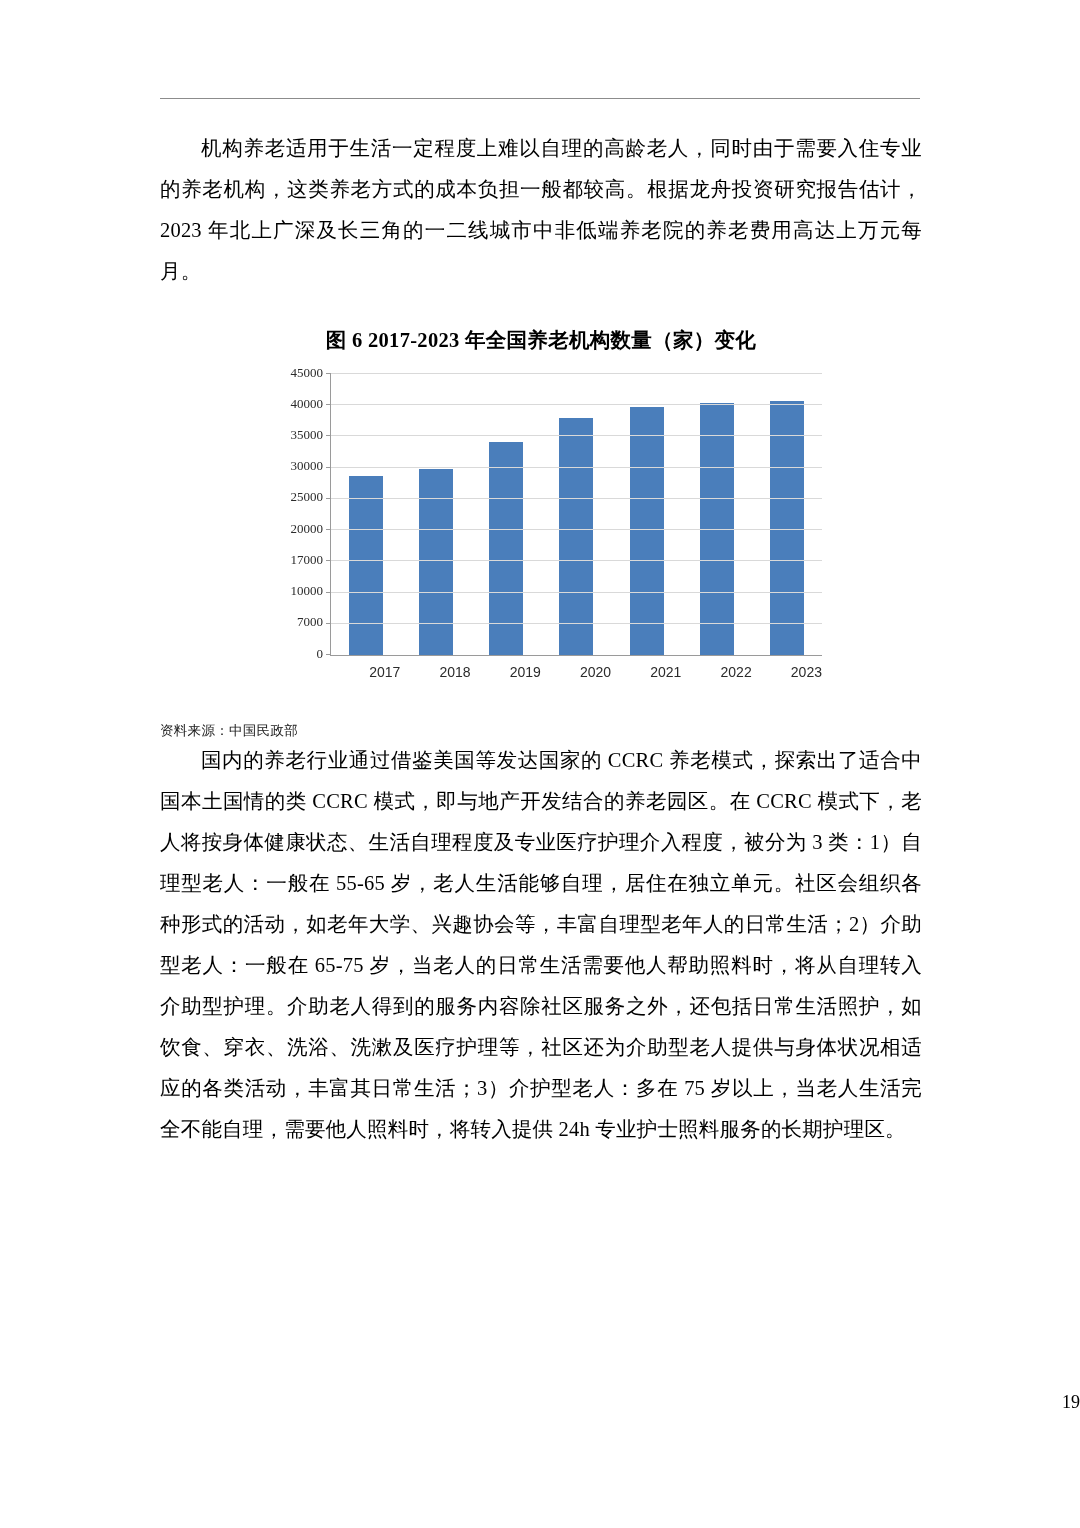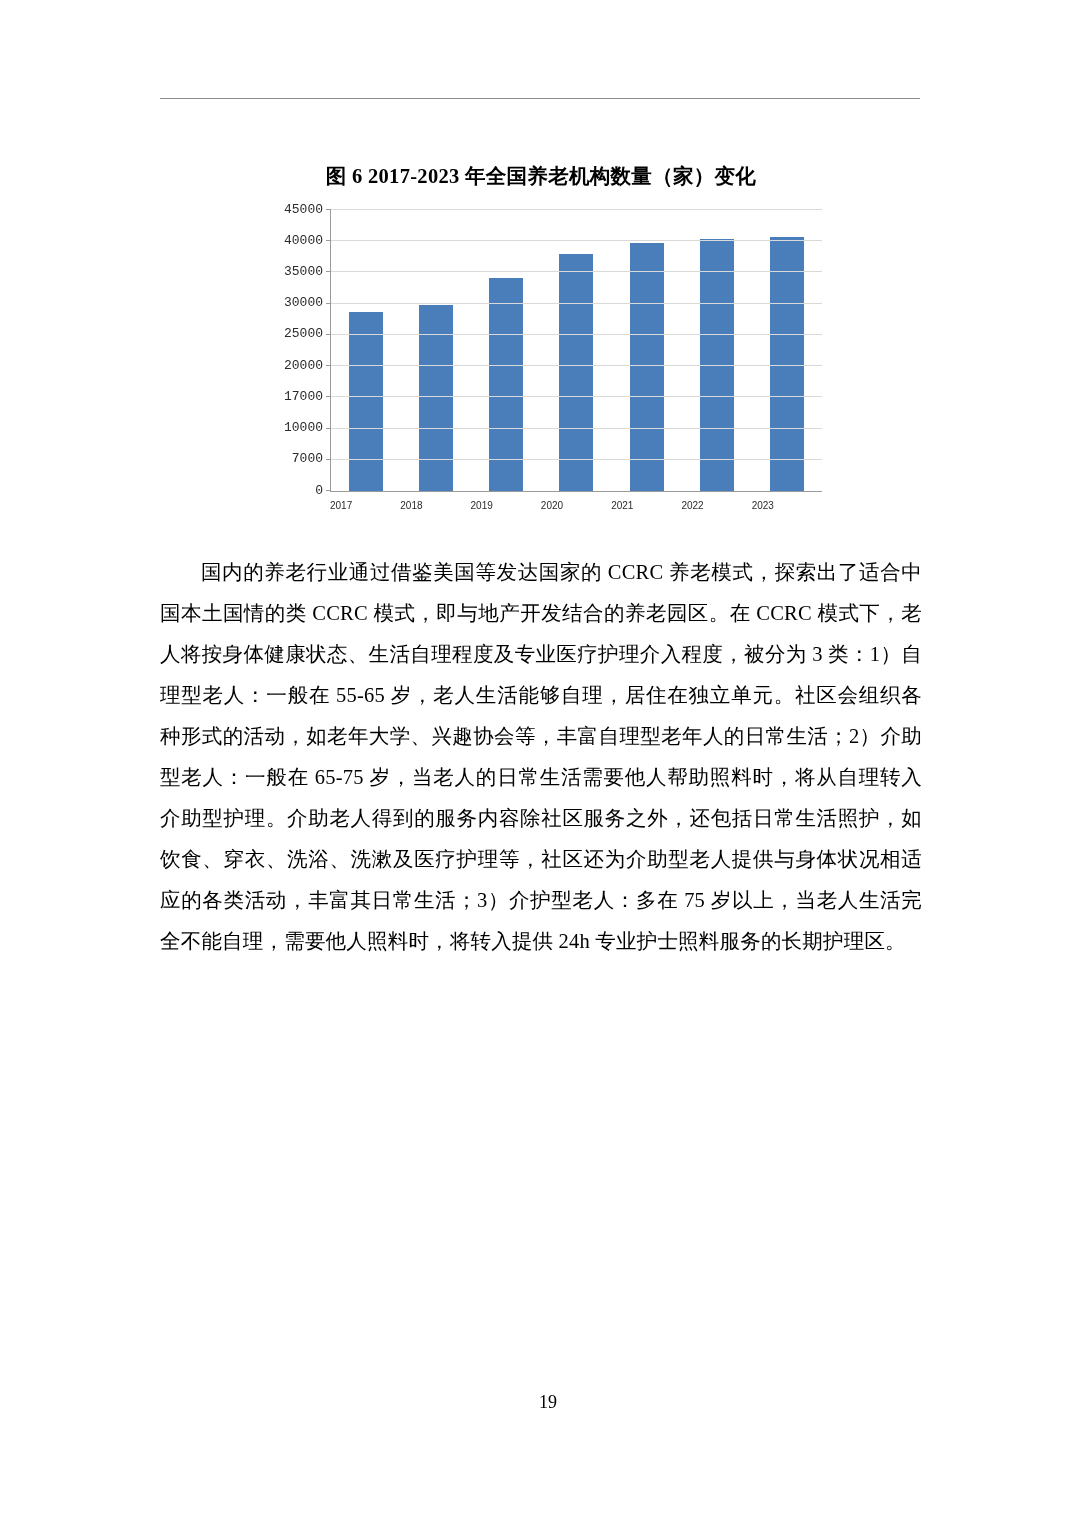--- a/index.html
+++ b/index.html
@@ -92,21 +92,21 @@
     position: absolute;
     left: 0;
     right: 0;
     height: 1px;
     background: #d9d9d9;
   }
   .ytick {
     position: absolute;
     right: calc(100% + 8px);
     transform: translateY(-50%);
-    font-family: Liberation Mono, monospace;
+    font-family: Liberation Serif, serif;
     font-size: 13px;
     color: #2b2b2b;
     white-space: nowrap;
   }
   .ytick-mark {
     position: absolute;
     width: 5px;
     height: 1px;
     background: #9a9a9a;
     left: -5px;
@@ -134,23 +134,23 @@
     position: absolute;
     left: 70px;
     right: 18px;
     bottom: 0;
     height: 26px;
     display: flex;
     justify-content: space-around;
   }
   .xlabel {
     flex: 1 1 0;
-    text-align: left;
+    text-align: right;
     font-family: "Liberation Sans", sans-serif;
-    font-size: 10px;
+    font-size: 14px;
     color: #2b2b2b;
     padding-top: 6px;
   }
   .source {
     margin-top: 6px;
     font-family: "Liberation Sans", sans-serif;
     font-size: 13.5px;
     color: #1a1a1a;
     letter-spacing: 0.3px;
   }
@@ -162,35 +162,36 @@
     letter-spacing: 0.2px;
   }
   .par2 {
     margin-top: 8px;
   }
   .page-num {
     position: absolute;
     left: 16px;
     right: 0;
     top: 1392px;
-    text-align: center;
+    text-align: right;
     font-family: "Liberation Serif", serif;
     font-size: 18px;
     color: #000;
   }
 </style>
 </head>
 <body>
 
 <div class="page">
 
   <div class="header-rule"></div>
 
   <div class="content">
 
+    <p class="body-par">机构养老适用于生活一定程度上难以自理的高龄老人，同时由于需要入住专业的养老机构，这类养老方式的成本负担一般都较高。根据龙舟投资研究报告估计，2023 年北上广深及长三角的一二线城市中非低端养老院的养老费用高达上万元每月。</p>
 
     <div class="fig-title">图 6 2017-2023 年全国养老机构数量（家）变化</div>
 
     <div class="chart-wrap">
       <div class="chart-inner">
         <div class="plot" id="plot">
           <div class="bars" id="bars">
               <div class="bar-slot">
                 <div class="bar" title="2017: 28700" style="height: 63.7778%; background: rgb(74, 126, 187);"></div>
               </div>
@@ -248,20 +249,21 @@
             <div class="xlabel">2018</div>
             <div class="xlabel">2019</div>
             <div class="xlabel">2020</div>
             <div class="xlabel">2021</div>
             <div class="xlabel">2022</div>
             <div class="xlabel">2023</div>
           </div>
       </div>
     </div>
 
+    <div class="source">资料来源：中国民政部</div>
 
 
     <p class="body-par par2">国内的养老行业通过借鉴美国等发达国家的 CCRC 养老模式，探索出了适合中国本土国情的类 CCRC 模式，即与地产开发结合的养老园区。在 CCRC 模式下，老人将按身体健康状态、生活自理程度及专业医疗护理介入程度，被分为 3 类：1）自理型老人：一般在 55-65 岁，老人生活能够自理，居住在独立单元。社区会组织各种形式的活动，如老年大学、兴趣协会等，丰富自理型老年人的日常生活；2）介助型老人：一般在 65-75 岁，当老人的日常生活需要他人帮助照料时，将从自理转入介助型护理。介助老人得到的服务内容除社区服务之外，还包括日常生活照护，如饮食、穿衣、洗浴、洗漱及医疗护理等，社区还为介助型老人提供与身体状况相适应的各类活动，丰富其日常生活；3）介护型老人：多在 75 岁以上，当老人生活完全不能自理，需要他人照料时，将转入提供 24h 专业护士照料服务的长期护理区。</p>
 
   </div>
 
   <div class="page-num">19</div>
 
 </div>
 

